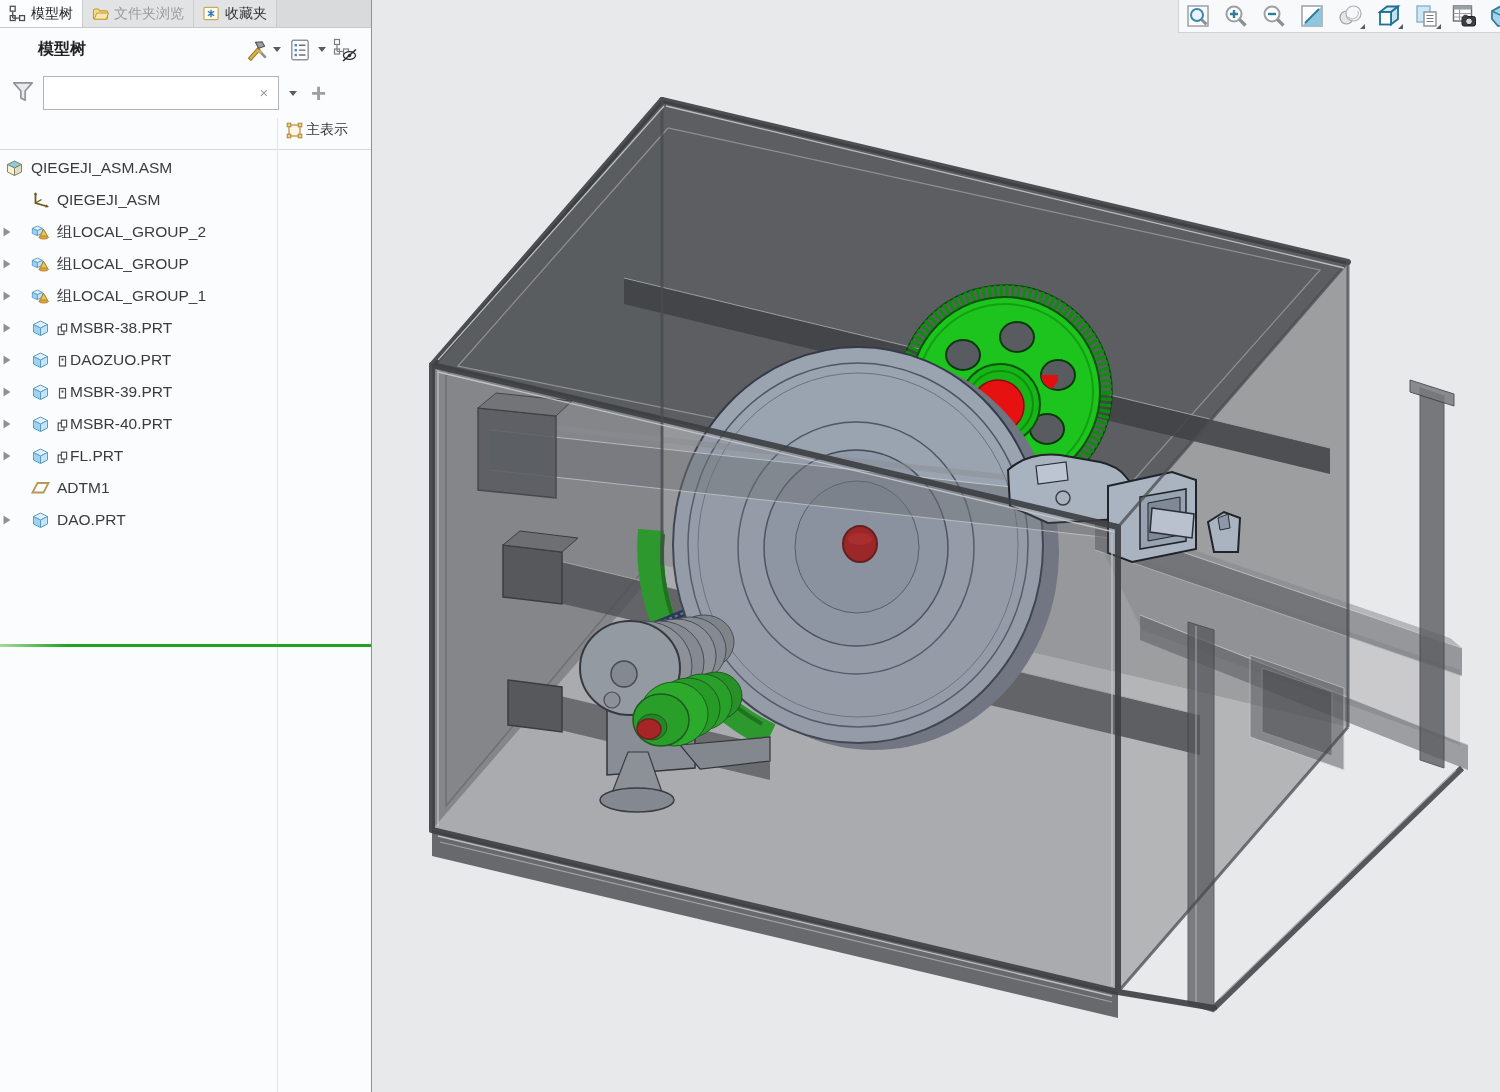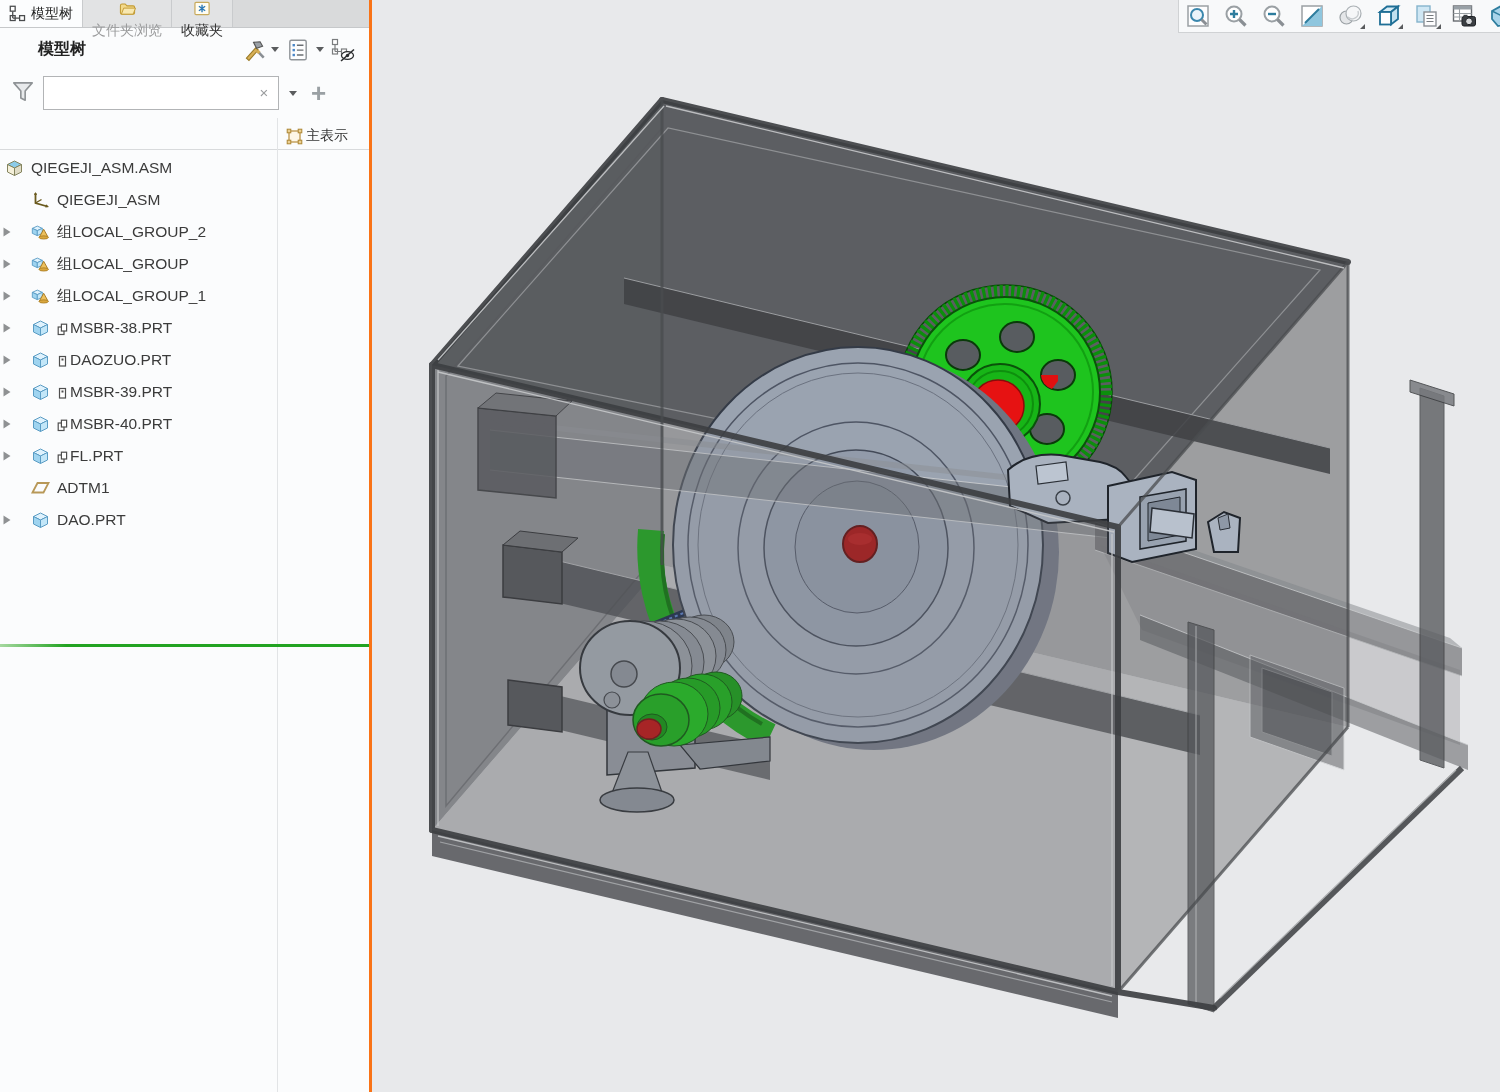--- a/index.html
+++ b/index.html
@@ -1,42 +1,42 @@
 <!DOCTYPE html>
 <html><head>
 <meta charset="utf-8">
 <style>
   html,body{margin:0;padding:0;background:#e8e9eb;font-family:"Liberation Sans",sans-serif;}
   #screen{position:relative;width:1500px;height:1092px;overflow:hidden;background:#e8e9eb;}
 
   
-  #panel{position:absolute;left:0;top:0;width:372px;height:1092px;background:#fbfcfd;border-right:3px solid #f97316;box-sizing:border-box;}
+  #panel{position:absolute;left:0;top:0;width:372px;height:1092px;background:#fbfcfd;border-right:1px solid #f97316;box-sizing:border-box;}
   #tabbar{height:27px;display:flex;background:#d9dadb;border-bottom:1px solid #c6c8ca;}
   .tab{display:flex;align-items:center;gap:5px;padding:0 9px;font-size:14px;color:#333;border-right:1px solid #c9cbcd;cursor:default;white-space:nowrap;}
   .tab.active{background:#fcfdfe;color:#1f1f1f;}
-  .tab:not(.active){background:#e2e3e4;flex-direction:column;}
+  .tab:not(.active){background:#e2e3e4;}
   .tab.dim .tab-label{color:#9a9b9c;}
   .tab .ic{width:17px;height:17px;flex:0 0 auto;}
 
   #panel-header{height:43px;display:flex;align-items:center;}
   #panel-title{font-size:16px;font-weight:bold;color:#222;margin-left:38px;}
   #panel-tools{margin-left:auto;margin-right:14px;display:flex;align-items:center;gap:4px;}
   .ptool{display:flex;align-items:center;gap:3px;}
   .ptool .ic{width:24px;height:24px;}
   .caret-down{width:0;height:0;border-left:4px solid transparent;border-right:4px solid transparent;border-top:5px solid #5a5c5e;margin:0 3px;}
 
   #filter-row{height:44px;display:flex;align-items:center;padding:0 10px;gap:7px;}
   #funnel .ic{width:26px;height:26px;}
   #filter-box{position:relative;width:236px;height:34px;background:#fff;border:1px solid #b2b4b6;box-sizing:border-box;}
   #filter-input{position:absolute;inset:0;border:0;outline:none;width:100%;height:100%;font-size:14px;padding:0 26px 0 8px;box-sizing:border-box;background:transparent;}
   #filter-clear{position:absolute;right:6px;top:8px;width:16px;height:16px;color:#9a9c9e;font-size:15px;line-height:16px;text-align:center;}
   #add-filter{font-size:26px;color:#9aa0a4;font-weight:bold;line-height:22px;margin-left:4px;}
 
   #col-header{height:34px;border-bottom:1px solid #d8dadc;position:relative;}
-  #main-col{position:absolute;left:286px;top:12px;display:flex;align-items:center;gap:3px;font-size:14px;color:#333;}
+  #main-col{position:absolute;left:286px;top:6px;display:flex;align-items:center;gap:3px;font-size:14px;color:#333;}
   #main-col .ic{width:17px;height:17px;}
   #vdivider{position:absolute;left:277px;top:118px;bottom:0;width:1px;background:#e2e4e6;}
 
   #tree{position:absolute;left:0;top:152px;right:1px;}
   .tree-row{height:32px;display:flex;align-items:center;padding-left:3px;font-size:15.5px;color:#3b3b3b;white-space:nowrap;}
   .arrow-slot{width:26px;display:flex;align-items:center;}
   .arrow-slot svg{width:8px;height:10px;}
   .icon-slot{width:23px;height:20px;margin-right:5px;flex:0 0 auto;}
   .icon-slot svg{width:100%;height:100%;}
   .badge-slot{width:11px;height:13px;margin-right:2px;flex:0 0 auto;}

